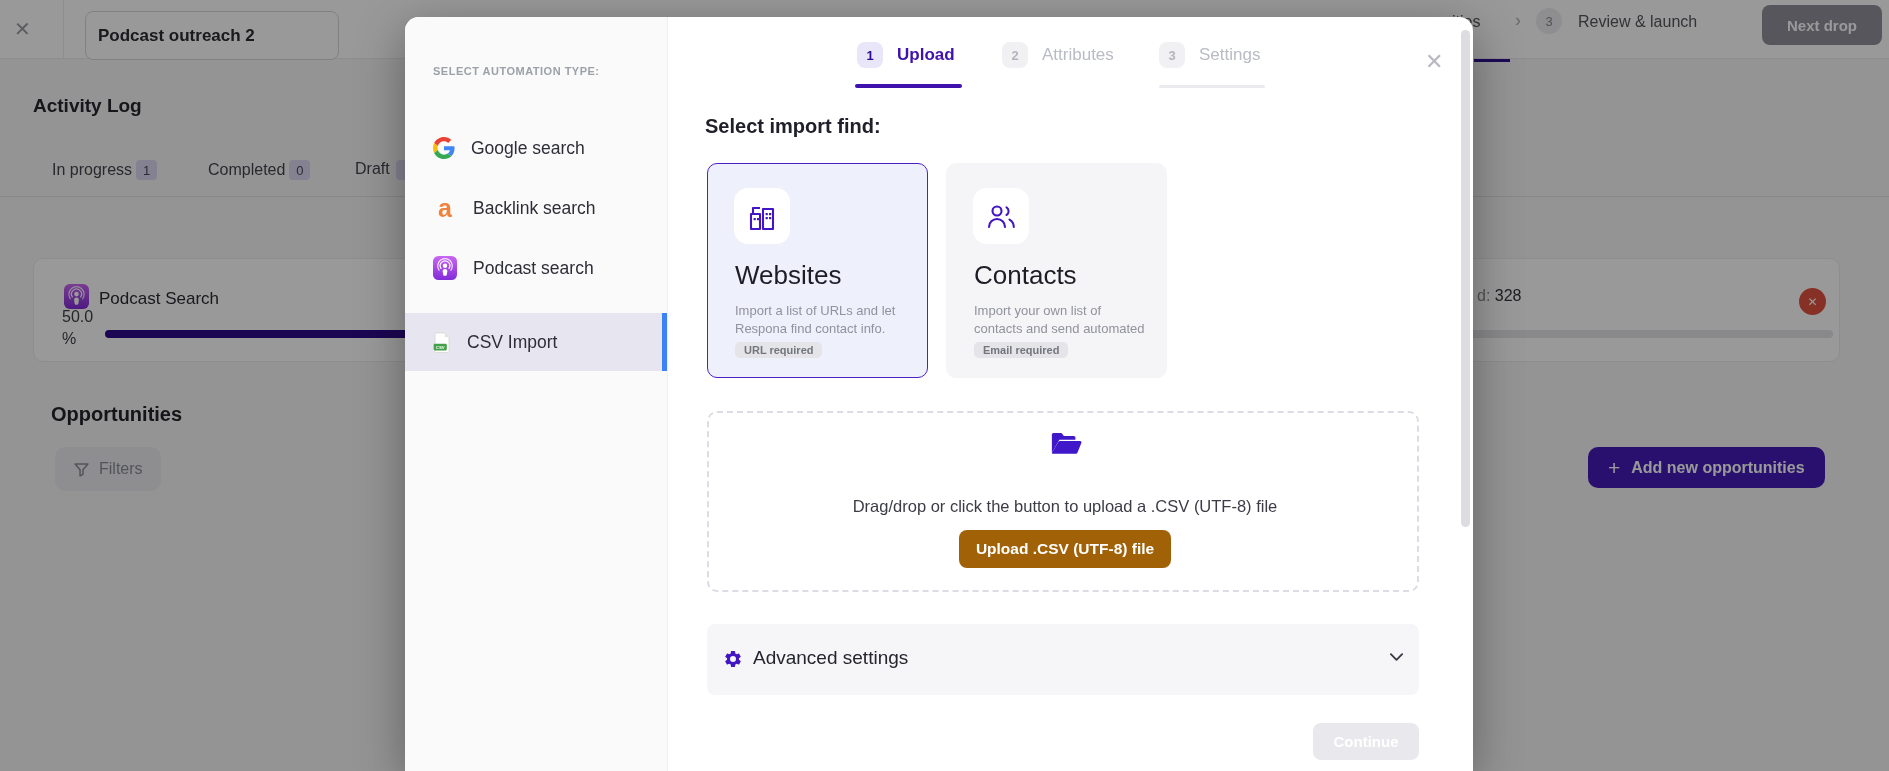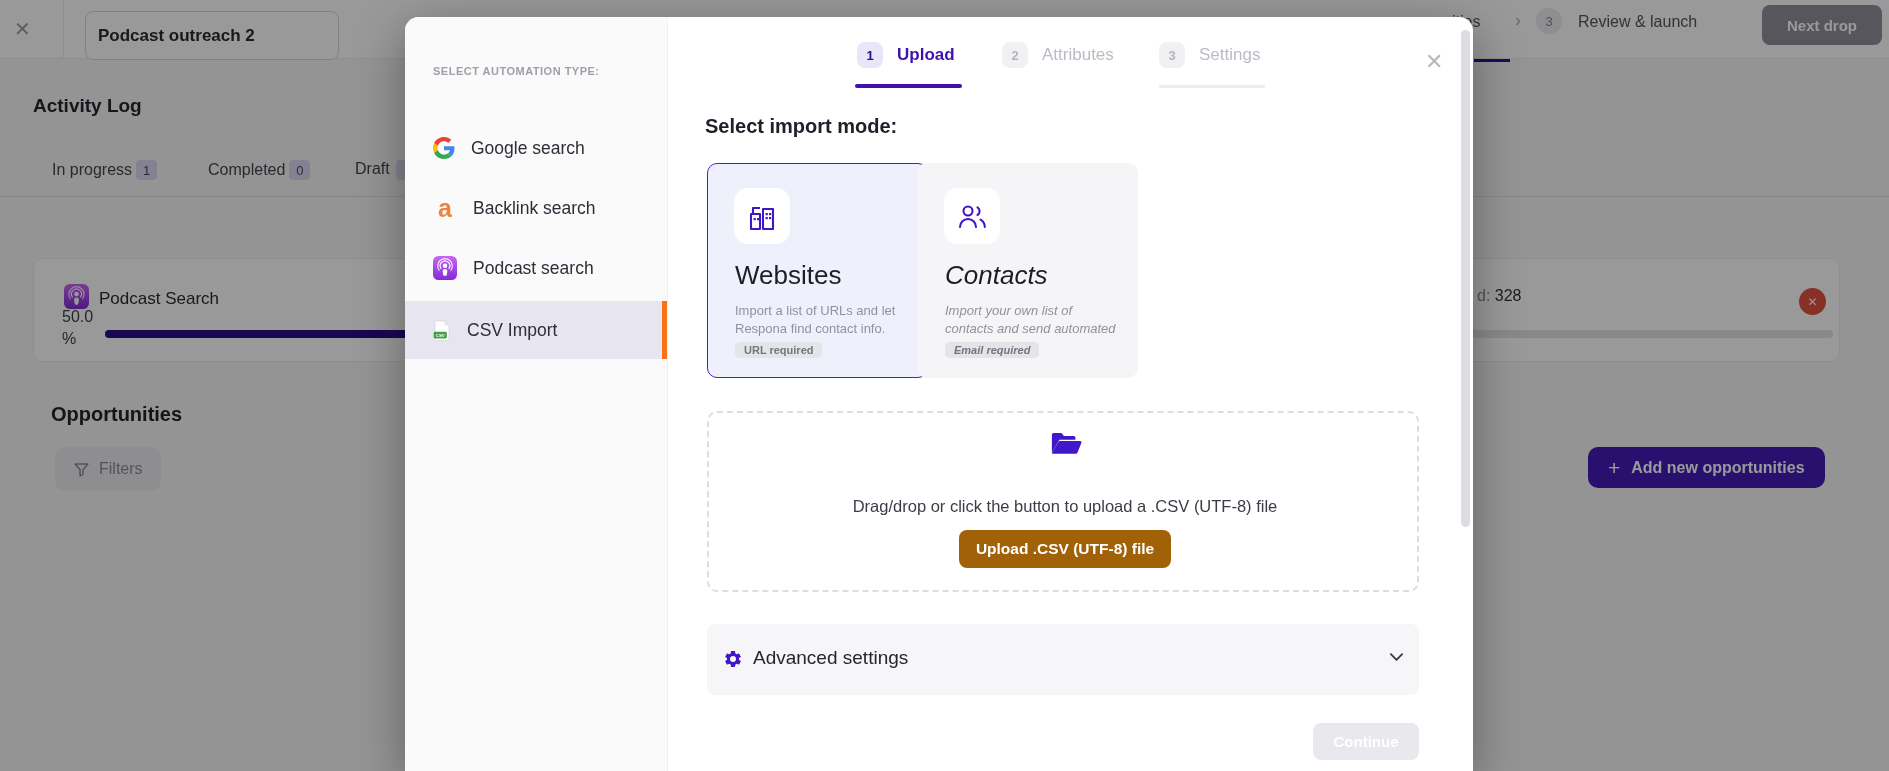--- a/index.html
+++ b/index.html
@@ -53,21 +53,21 @@
 
   
   .overlay{left:0;top:0;width:1889px;height:771px;background:rgba(0,0,0,0.40);}
   .modal{left:405px;top:17px;width:1068px;height:754px;background:#ffffff;border-radius:14px 14px 0 0;
          box-shadow:0 12px 48px rgba(0,0,0,0.35);overflow:hidden;}
 
   .m-sidebar{left:0;top:0;width:262px;height:754px;background:#fafafa;border-right:1px solid #f0f0f2;}
   .sb-heading{left:28px;top:48px;font-size:11px;letter-spacing:.5px;color:#9ca0a8;font-weight:600;}
   .sb-item{left:0;width:262px;height:58px;display:flex;align-items:center;gap:16px;padding-left:28px;box-sizing:border-box;
            font-size:17.5px;font-weight:500;color:#2e2e38;cursor:pointer;}
-  .sb-item.sel{background:#e7e5ef;border-right:5px solid #f97316;}
+  .sb-item.sel{background:#e7e5ef;border-right:5px solid #3b82f6;margin-top:12px;}
   .sb-i1{top:102px;} .sb-i2{top:162px;} .sb-i3{top:222px;} .sb-i4{top:284px;}
   .ahrefs-a{font-size:25px;font-weight:800;color:#f0823c;line-height:1;width:24px;text-align:center;}
 
   .m-close{left:1020px;top:32px;font-size:22px;color:#b8b8c0;cursor:pointer;}
 
   .step{display:flex;align-items:center;gap:14px;}
   .step .num{width:26px;height:26px;border-radius:8px;display:flex;align-items:center;justify-content:center;
              font-size:13px;font-weight:700;}
   .step .lbl{font-size:17px;font-weight:700;}
   .step.active .num{background:#e9e6f9;color:#2d0a8a;}
@@ -75,21 +75,21 @@
   .step.idle .num{background:#f1f1f4;color:#b2b5bd;}
   .step.idle .lbl{color:#b9bcc4;font-weight:500;}
   .st1{left:452px;top:25px;} .st2{left:597px;top:25px;} .st3{left:754px;top:25px;}
   .step-underline{left:450px;top:67px;width:107px;height:4px;border-radius:2px;background:#3f11ad;}
   .step-underline-gray{left:754px;top:68px;width:106px;height:3px;border-radius:2px;background:#ebebef;}
 
   .import-heading{left:300px;top:98px;font-size:20px;font-weight:600;color:#20202a;}
 
   .mode-card{top:146px;width:221px;height:215px;border-radius:10px;box-sizing:border-box;cursor:pointer;}
   .mode-card.sel{left:302px;background:#eef0fc;border:1.5px solid #4d20c4;}
-  .mode-card.plain{left:512px;background:#f5f5f7;border:1.5px solid #f5f5f7;font-style:italic;}
+  .mode-card.plain{left:541px;background:#f5f5f7;border:1.5px solid #f5f5f7;}
   .mode-icon{position:absolute;left:26px;top:24px;width:56px;height:56px;border-radius:14px;background:#ffffff;
              display:flex;align-items:center;justify-content:center;}
   .mode-title{position:absolute;left:27px;top:96px;font-size:26px;font-weight:500;color:#1d1d26;}
   .mode-desc{position:absolute;left:27px;top:138px;width:175px;font-size:13px;line-height:1.38;color:#90929c;}
   .mode-badge{position:absolute;left:27px;top:178px;height:16px;padding:0 9px;border-radius:5px;background:#e4e4e9;
               color:#74767e;font-size:11px;font-weight:700;display:flex;align-items:center;}
 
   .dropzone{left:302px;top:394px;width:712px;height:181px;border:2px dashed #dcdce4;border-radius:10px;
             box-sizing:border-box;background:#fff;cursor:pointer;}
   .dz-folder{position:absolute;left:341px;top:16px;}
@@ -252,21 +252,21 @@
       <span class="num">2</span>
       <span class="lbl">Attributes</span>
     </div>
     <div class="abs step idle st3">
       <span class="num">3</span>
       <span class="lbl">Settings</span>
     </div>
     <div class="abs step-underline"></div>
     <div class="abs step-underline-gray"></div>
 
-    <div class="abs import-heading">Select import mode:</div>
+    <div class="abs import-heading">Select import find:</div>
 
     <div class="abs mode-card sel">
       <div class="mode-icon">
         <svg viewBox="0 0 36 36" width="36" height="36" fill="none" stroke="#4316c4" stroke-width="2.1" stroke-linejoin="round">
           <path d="M9 16v-6h7"></path>
           <rect x="7" y="16" width="9" height="15"></rect>
           <rect x="19" y="11" width="10" height="20"></rect>
           <rect x="9.6" y="20" width="2.2" height="2.2" fill="#4316c4" stroke="none"></rect>
           <rect x="13" y="20" width="2.2" height="2.2" fill="#4316c4" stroke="none"></rect>
           <rect x="21.6" y="15" width="2.2" height="2.2" fill="#4316c4" stroke="none"></rect>

